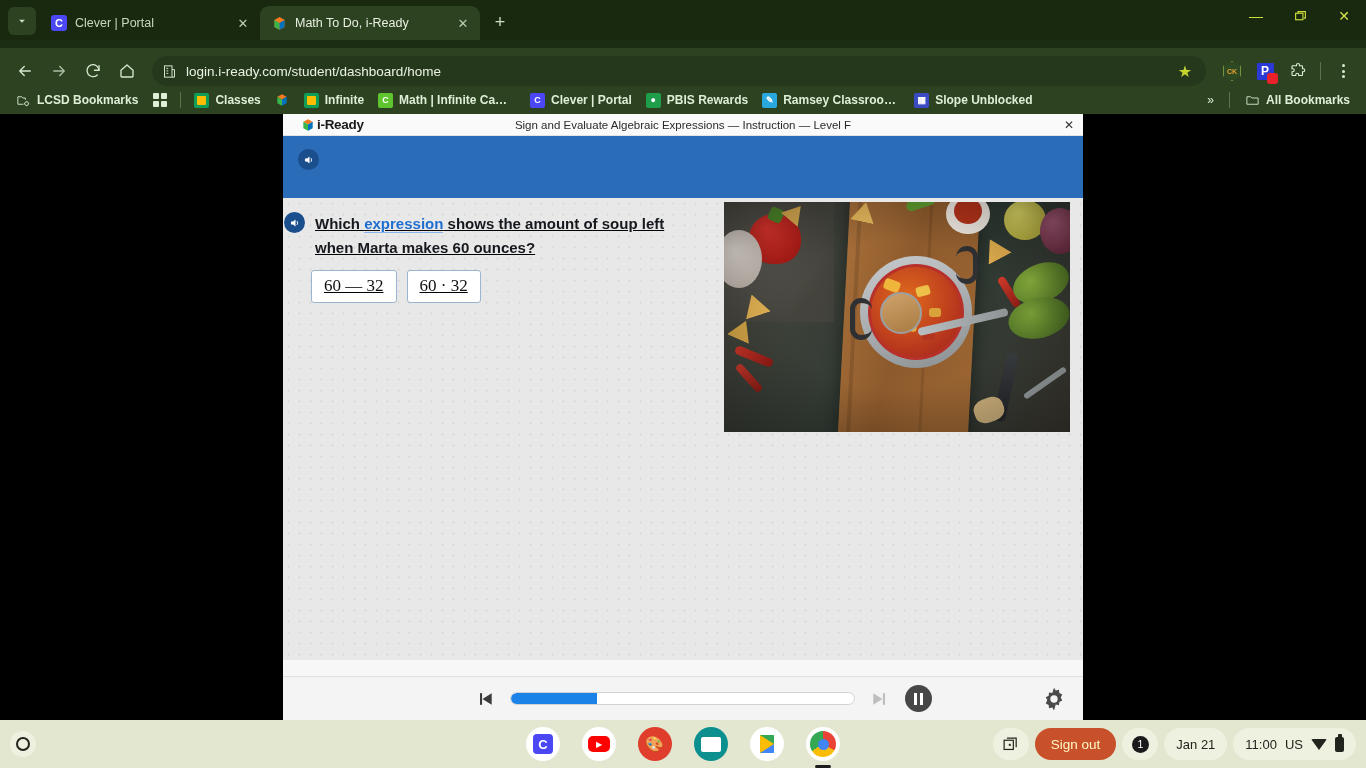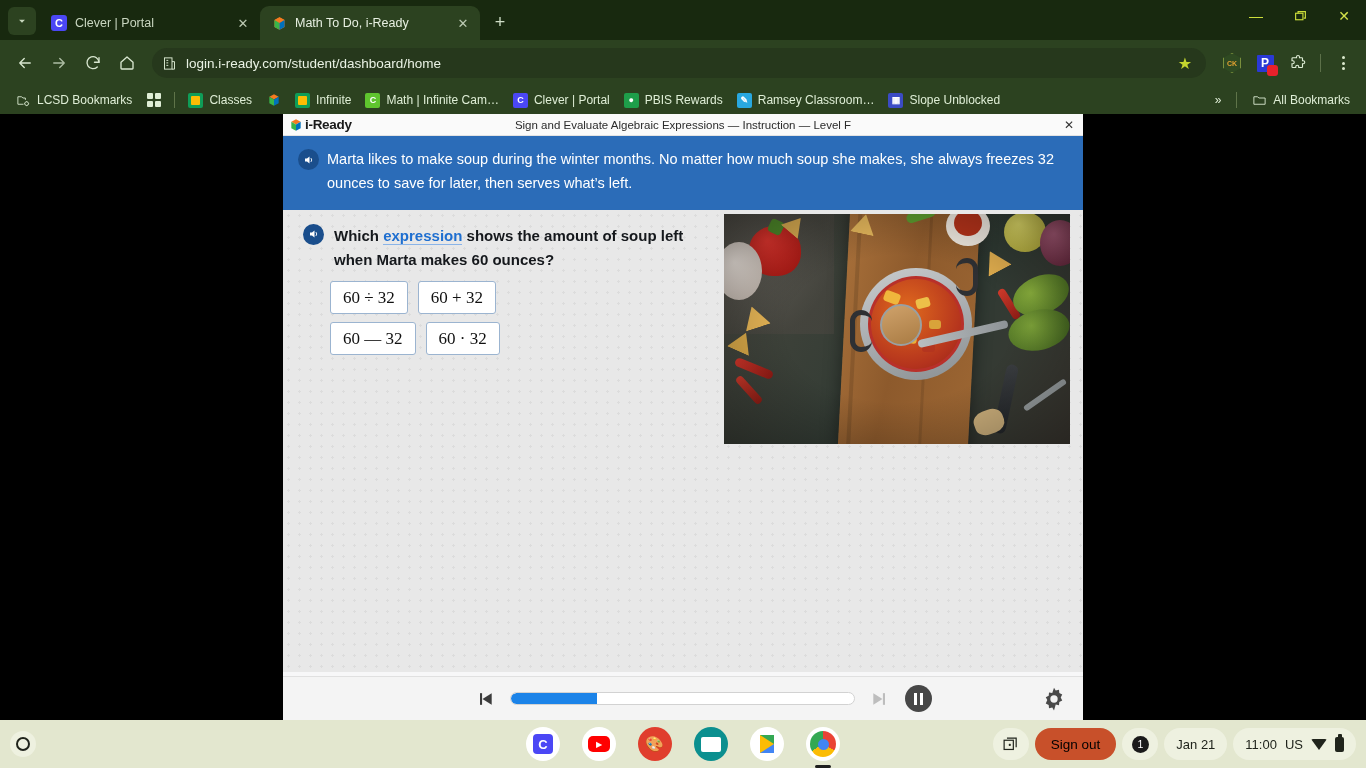--- a/index.html
+++ b/index.html
@@ -46,21 +46,21 @@
   .newtab { width: 28px; height: 28px; margin: 0 0 4px 6px; flex: none;
     display: flex; align-items: center; justify-content: center;
     font-size: 18px; color: #cfddc6; font-weight: 300; }
   .wincontrols { margin-left: auto; display: flex; align-items: flex-start;
     height: 40px; }
   .wbtn { width: 44px; height: 32px; display: flex; align-items: center;
     justify-content: center; color: #cdde3b; font-size: 14px; }
   .wbtn.close { color: #d4e24a; }
 
   
-  .toolbar { position: absolute; left: 0; top: 40px; width: 1366px; height: 46px;
+  .toolbar { position: absolute; left: 0; top: 48px; width: 1366px; height: 46px;
     background: #2c4220; display: flex; align-items: center; padding: 0 10px; gap: 4px; }
   .tbtn { width: 30px; height: 30px; display: flex; align-items: center;
     justify-content: center; border-radius: 50%; flex: none; }
   .tbtn svg { width: 18px; height: 18px; stroke: #d8e6cf; fill: none; stroke-width: 1.8; }
   .omnibox { flex: 1; height: 30px; margin: 0 6px; background: #26381c;
     border-radius: 16px; display: flex; align-items: center; padding: 0 8px; gap: 8px; }
   .omnibox .oicon { width: 18px; height: 18px; display: flex; align-items: center;
     justify-content: center; flex: none; }
   .omnibox .url { flex: 1; font-size: 13.5px; color: #e9f2e4; white-space: nowrap; overflow: hidden; }
   .star { width: 26px; height: 26px; display: flex; align-items: center;
@@ -80,21 +80,21 @@
   .dots { width: 26px; height: 26px; flex: none; display: flex; flex-direction: column;
     align-items: center; justify-content: center; gap: 2.5px; }
   .dots i { width: 3px; height: 3px; border-radius: 50%; background: #dceace; display: block; }
 
   
   .bookmarks { position: absolute; left: 0; top: 86px; width: 1366px; height: 28px;
     background: #2c4220; display: flex; align-items: center; padding: 0 10px; gap: 2px;
     font-size: 12px; color: #dfeed6; }
   .bm { display: flex; align-items: center; gap: 6px; padding: 3px 6px;
     border-radius: 4px; white-space: nowrap; max-width: 150px; }
-  .bm .bmlabel { overflow: hidden; text-overflow: ellipsis; white-space: nowrap; }
+  .bm .bmlabel { overflow: hidden; text-overflow: ellipsis; white-space: nowrap; font-weight: bold; }
   .bmico { width: 15px; height: 15px; flex: none; border-radius: 2px;
     display: flex; align-items: center; justify-content: center;
     font-size: 9px; font-weight: bold; color: #fff; }
   .ico-folder { background: none; }
   .ico-folder svg { width: 15px; height: 15px; stroke: #dfeed6; fill: none; stroke-width: 1.4; }
   .ico-grid { display: grid; grid-template-columns: 6px 6px; gap: 2px; background: none; }
   .ico-grid span { width: 6px; height: 6px; background: #dfeed6; border-radius: 1px; }
   .ico-classroom { background: #0f9d58; color: #fff; }
   .ico-classroom span { width: 9px; height: 9px; background: #fbbc04; border-radius: 1px; }
   .ico-cube { background: none; }
@@ -105,21 +105,21 @@
   .ico-slope { background: #3b4bc4; }
   .bmsep { width: 1px; height: 16px; background: #5f7449; margin: 0 5px; flex: none; }
   .bm-overflow { margin-left: auto; display: flex; align-items: center; gap: 4px; }
 
   
   .page { position: absolute; left: 0; top: 114px; width: 1366px; height: 606px; background: #000; }
   .app { position: absolute; left: 283px; top: 0px; width: 800px; height: 606px;
     background: #f7f7f8; overflow: hidden; }
 
   .app-titlebar { height: 22px; background: #fafafa; display: flex; align-items: center;
-    position: relative; border-bottom: 1px solid #e3e3e3; }
+    position: relative; border-bottom: 1px solid #e3e3e3; padding-left: 12px; }
   .iready-logo { display: flex; align-items: center; gap: 2px; padding-left: 6px; }
   .cube { width: 14px; height: 14px; position: relative; flex: none; }
   .iready-text { font-size: 13.5px; font-weight: bold; color: #1a1a1a; letter-spacing: -0.3px; }
   .app-title { position: absolute; left: 0; right: 0; text-align: center;
     font-size: 11.5px; color: #2b2b2b; pointer-events: none; }
   .app-close { position: absolute; right: 6px; top: 3px; width: 16px; height: 16px;
     display: flex; align-items: center; justify-content: center;
     font-size: 12px; color: #333; }
 
   .banner { background: #2b6cb8; color: #fff; padding: 12px 22px 14px 44px;
@@ -128,21 +128,21 @@
     display: flex; align-items: center; justify-content: center; flex: none; }
   .spk svg { width: 12px; height: 12px; fill: #fff; }
   .banner .spk { position: absolute; left: 15px; top: 13px; }
   .banner p { margin: 0; }
 
   .body-area { position: relative; height: 462px;
     background-color: #e8e8e8;
     background-image: radial-gradient(#dcdcdc 1.2px, transparent 1.3px);
     background-size: 11px 11px;
   }
-  .q-block { position: absolute; left: 20px; top: 14px; width: 420px; }
+  .q-block { position: absolute; left: 1px; top: 14px; width: 420px; text-decoration: underline; }
   .q-row { display: flex; gap: 10px; }
   .q-text { font-size: 15px; font-weight: bold; color: #15181c; line-height: 1.62; }
   .q-text .kw { color: #1f6fd0; border-bottom: 1.5px solid #8ab4e8; }
   .choices { margin-top: 9px; margin-left: 27px; }
   .choice-row { display: flex; gap: 10px; margin-bottom: 8px; }
   .choice {
     background: #fff; border: 1.6px solid #9bb4d0; border-radius: 3px;
     font-family: "Liberation Serif", serif; font-size: 17px; color: #111;
     height: 33px; display: flex; align-items: center; justify-content: center;
     padding: 0 12px; min-width: 74px;
@@ -184,21 +184,21 @@
     display: flex; align-items: center; justify-content: center; }
   .appicon .glyph { font-size: 16px; font-weight: bold; }
   .running { position: absolute; bottom: -7px; left: 50%; transform: translateX(-50%);
     width: 16px; height: 3px; border-radius: 2px; background: #1e1e1e; }
   .tray { position: absolute; right: 10px; display: flex; align-items: center; gap: 6px; }
   .tray-pill { background: #eef1e0; border-radius: 16px; height: 32px;
     display: flex; align-items: center; padding: 0 12px; gap: 8px;
     font-size: 13px; color: #20241c; }
   .tray-sq { background: #eef1e0; border-radius: 16px; width: 36px; height: 32px;
     display: flex; align-items: center; justify-content: center; }
-  .signout { background: #c8502a; color: #000000; border-radius: 16px; height: 32px;
+  .signout { background: #c8502a; color: #fef9c3; border-radius: 16px; height: 32px;
     display: flex; align-items: center; padding: 0 16px; font-size: 13.5px; }
   .notif { width: 17px; height: 17px; border-radius: 50%; background: #1a1a1a;
     color: #fff; font-size: 10.5px; display: flex; align-items: center; justify-content: center; }
   .wifi { width: 0; height: 0; border-left: 8px solid transparent;
     border-right: 8px solid transparent; border-top: 11px solid #20241c; border-radius: 2px; }
   .batt { width: 9px; height: 15px; background: #20241c; border-radius: 2px; position: relative; }
   .batt:before { content:""; position: absolute; top: -3px; left: 2.5px; width: 4px; height: 3px;
     background: #20241c; border-radius: 1px 1px 0 0; }
 </style>
 </head>
@@ -397,43 +397,38 @@
           <div class="app-close">✕</div>
         </div>
 
         <div class="banner">
           <span class="spk">
             <svg viewBox="0 0 24 24">
                 <path d="M4 9v6h4l5 4V5L8 9H4z"></path>
                 <path d="M16 8.5a4.5 4.5 0 010 7" fill="none" stroke="#fff" stroke-width="1.8" stroke-linecap="round"></path>
               </svg>
           </span>
-          <p>Marta likes to make soup during the winter months. No matter how much soup she makes, she always freezes 32 ounces to save for later, then serves what’s left.</p>
         </div>
 
         <div class="body-area">
 
           <div class="q-block">
             <div class="q-row">
               <span class="spk">
                 <svg viewBox="0 0 24 24">
                     <path d="M4 9v6h4l5 4V5L8 9H4z"></path>
                     <path d="M16 8.5a4.5 4.5 0 010 7" fill="none" stroke="#fff" stroke-width="1.8" stroke-linecap="round"></path>
                   </svg>
               </span>
               <div class="q-text">
                 <span>Which </span><span class="kw">expression</span><span> shows the amount of soup left when Marta makes 60 ounces?</span>
               </div>
             </div>
 
             <div class="choices">
-              <div class="choice-row">
-                <div class="choice">60 ÷ 32</div>
-                <div class="choice">60 + 32</div>
-              </div>
               <div class="choice-row">
                 <div class="choice">60 — 32</div>
                 <div class="choice">60 · 32</div>
               </div>
             </div>
           </div>
 
           <div class="photo" title="Pot of vegetable soup with ladle on a wooden cutting board surrounded by peppers, avocado, garlic and tortilla chips">
             <div class="photo-inner">
 

